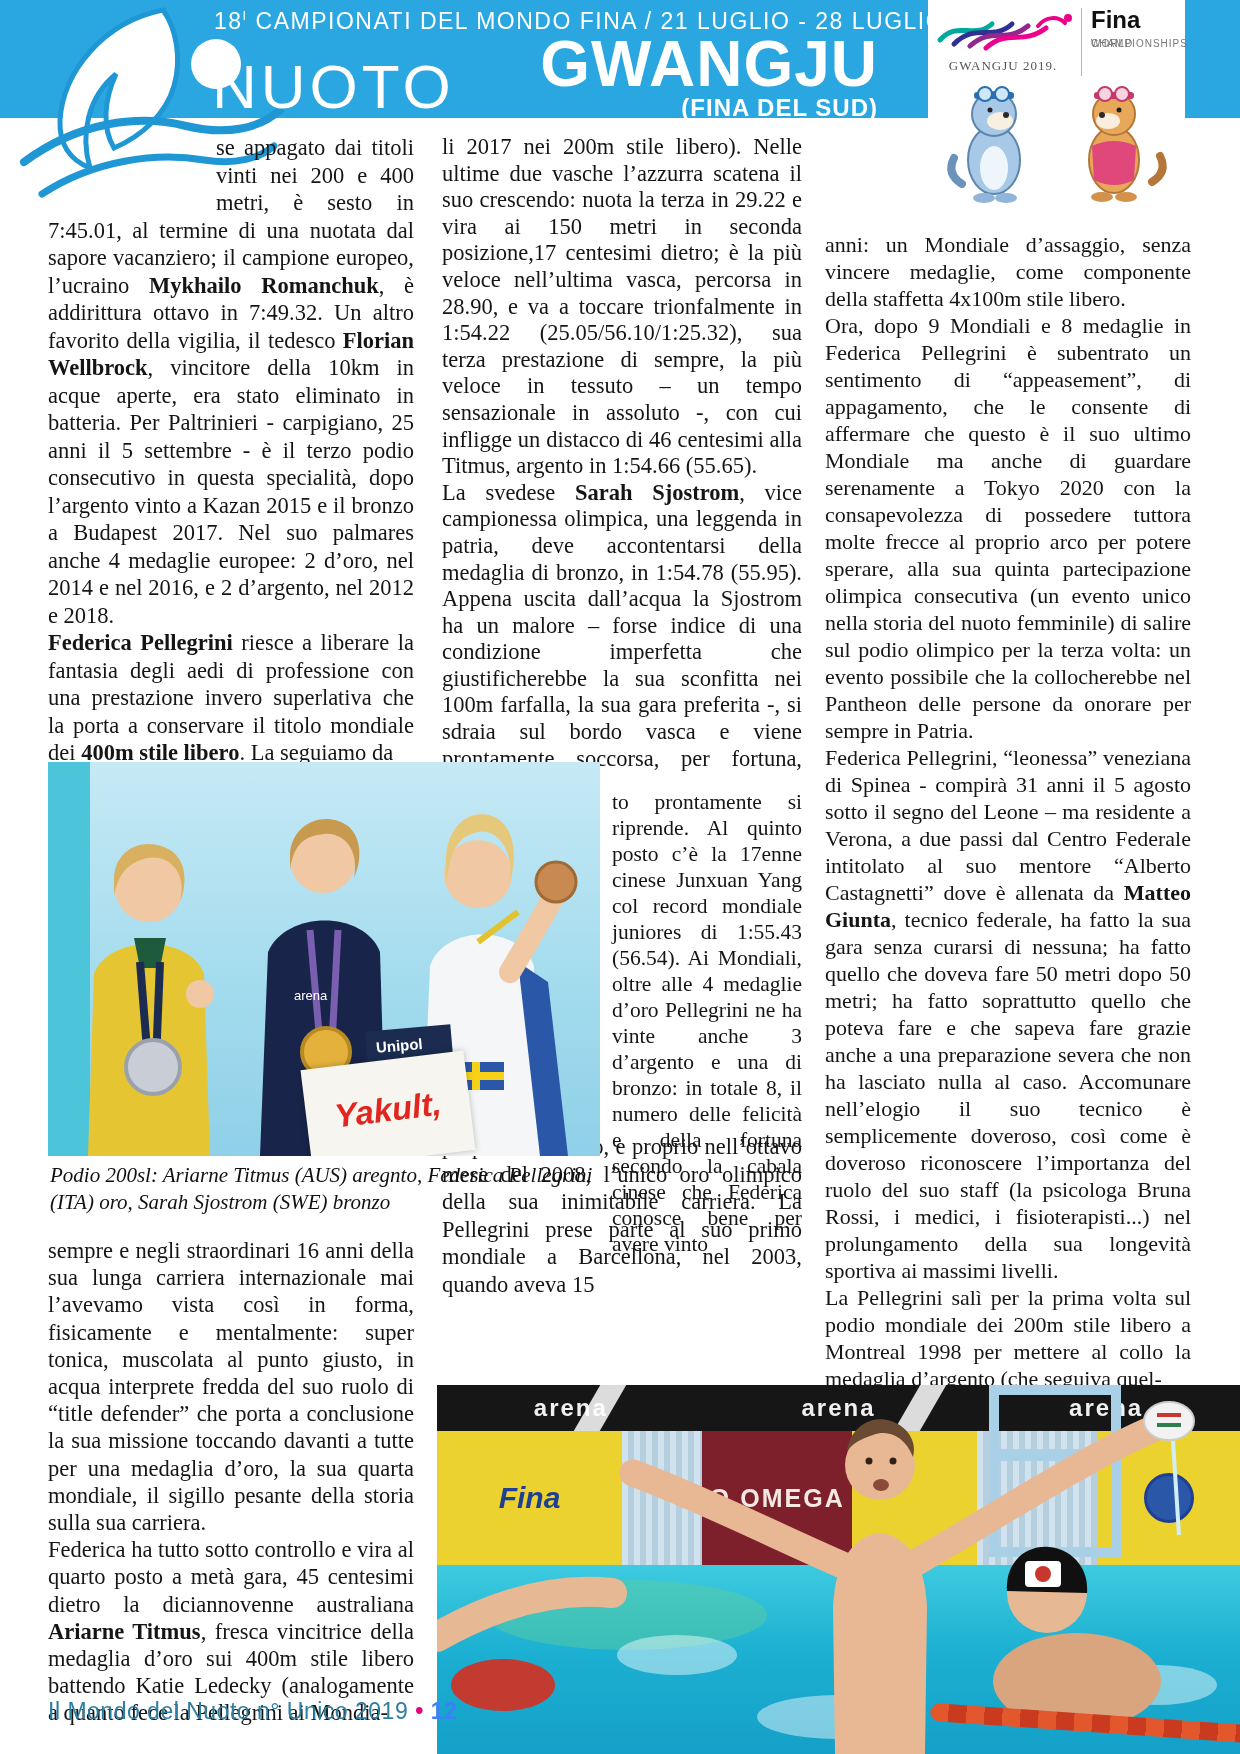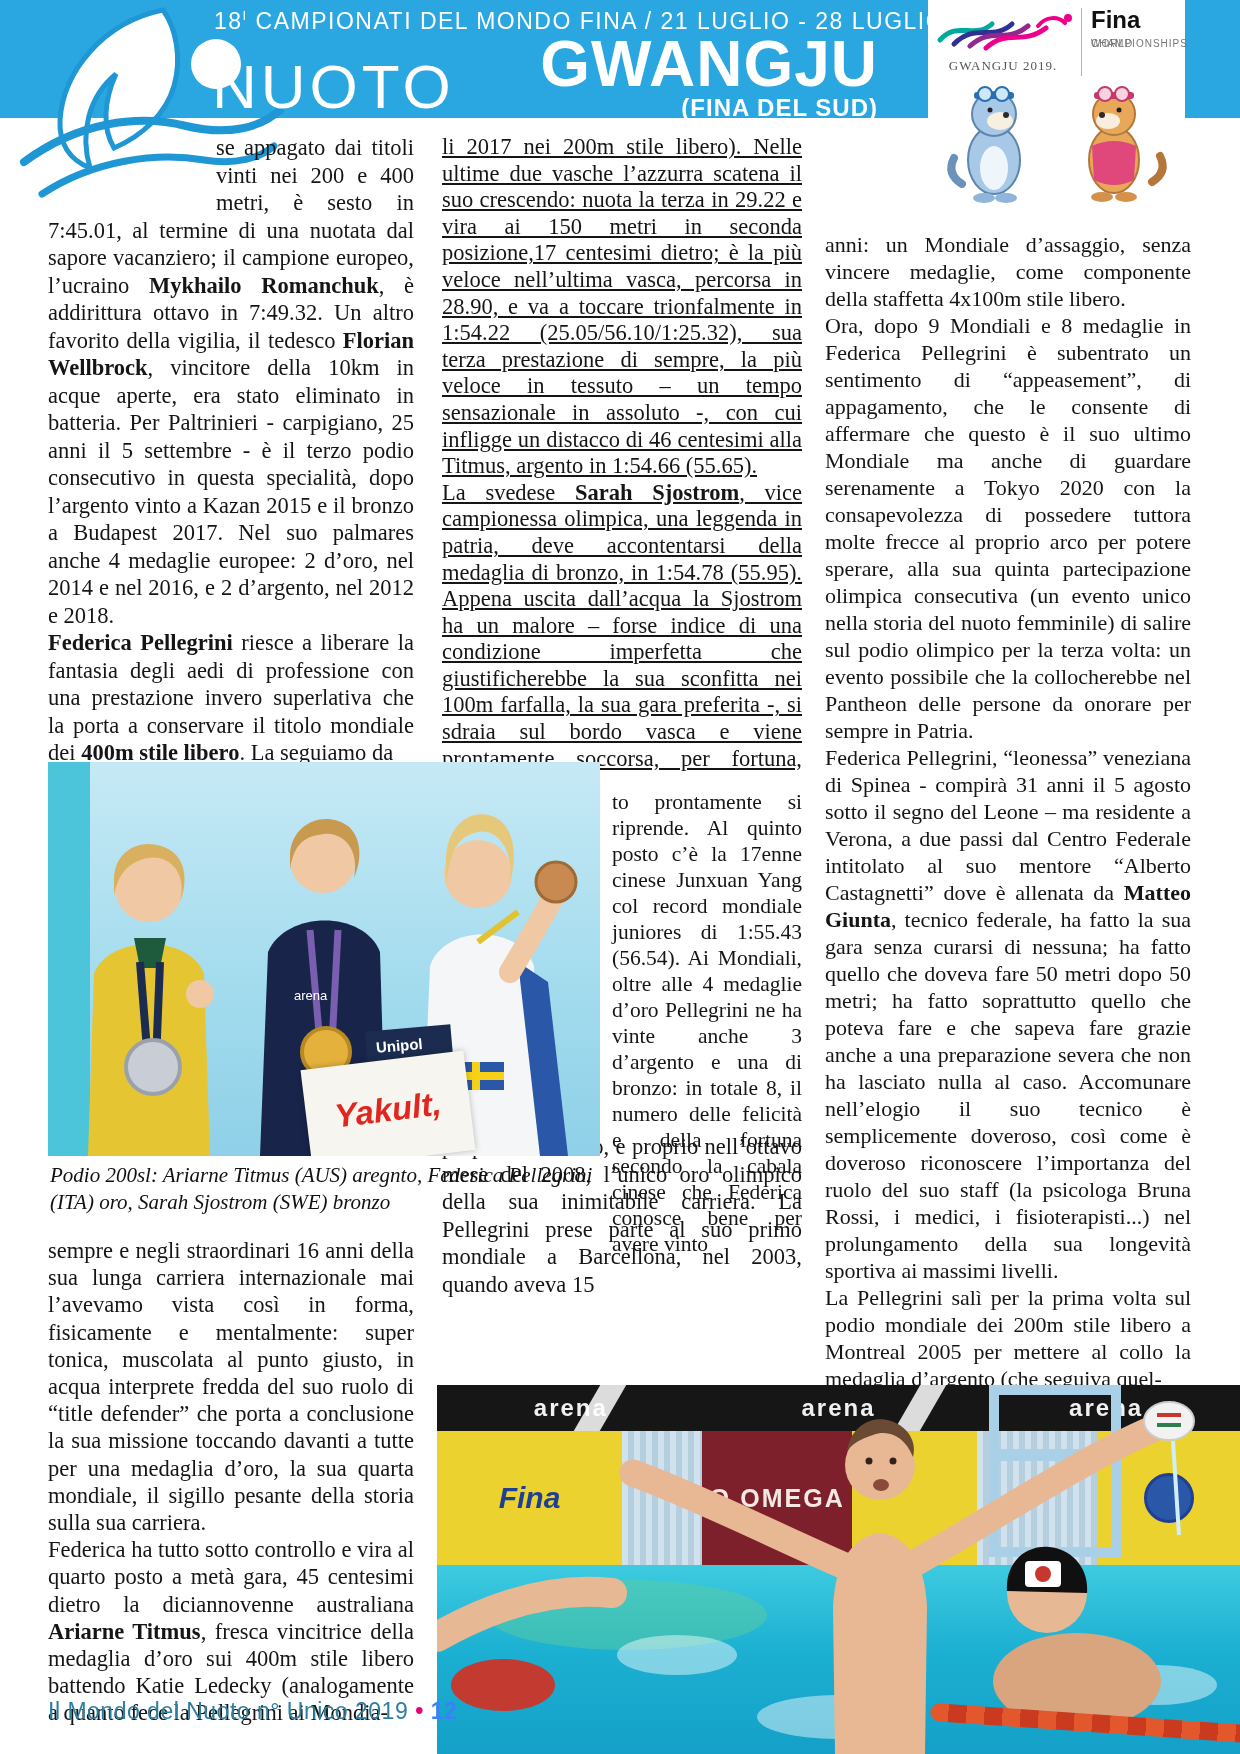--- a/index.html
+++ b/index.html
@@ -30,21 +30,21 @@
              font-size:24px;color:#111;}
   .fina-sub{left:163px;top:38px;font-family:"Liberation Sans",sans-serif;font-size:10px;
             color:#777;letter-spacing:1px;line-height:12px;}
   .mascots-svg{left:10px;top:76px;width:237px;height:128px;}
 
   
   .col{position:absolute;text-align:justify;}
   .col p{margin:0;}
   #col1-top{left:48px;top:134px;width:366px;font-size:22.5px;line-height:27.5px;}
   .logo-spacer{float:left;width:168px;height:58px;}
-  #col2-top{left:442px;top:134px;width:360px;font-size:22.5px;line-height:26.6px;text-decoration:underline;}
+  #col2-top{left:442px;top:134px;width:360px;font-size:22.5px;line-height:26.6px;}
   #col2-narrow{left:612px;top:789px;width:190px;font-size:21.5px;line-height:26px;}
   #col2-resume{left:442px;top:1133px;width:360px;font-size:22.5px;line-height:27.5px;}
   #col1-bottom{left:48px;top:1237px;width:366px;font-size:22.5px;line-height:27.2px;}
   #col3{left:825px;top:231px;width:366px;font-size:22px;line-height:27px;}
 
   .caption{position:absolute;font-style:italic;font-size:21px;line-height:27px;color:#111;}
   #caption-podium{left:50px;top:1162px;width:575px;}
   #caption-milak{left:740px;top:1350px;width:450px;text-align:right;}
 
   .footer{position:absolute;left:48px;top:1698px;font-family:"Liberation Sans",sans-serif;
@@ -188,21 +188,21 @@
 
   <div class="col" id="col1-bottom">
     <p>sempre e negli straordinari 16 anni della sua lunga carriera internazionale mai l’avevamo vista così in forma, fisicamente e mentalmente: super tonica, muscolata al punto giusto, in acqua interprete fredda del suo ruolo di “title defender” che porta a conclusione la sua missione toccando davanti a tutte per una medaglia d’oro, la sua quarta mondiale, il sigillo pesante della storia sulla sua carriera.</p>
     <p>Federica ha tutto sotto controllo e vira al quarto posto a metà gara, 45 centesimi dietro la diciannovenne australiana <b>Ariarne Titmus</b>, fresca vincitrice della medaglia d’oro sui 400m stile libero battendo Katie Ledecky (analogamente a quanto fece la Pellegrini ai Mondia-</p>
   </div>
 
   <div class="col" id="col3">
     <p>anni: un Mondiale d’assaggio, senza vincere medaglie, come componente della staffetta 4x100m stile libero.</p>
     <p>Ora, dopo 9 Mondiali e 8 medaglie in Federica Pellegrini è subentrato un sentimento di “appeasement”, di appagamento, che le consente di affermare che questo è il suo ultimo Mondiale ma anche di guardare serenamente a Tokyo 2020 con la consapevolezza di possedere tuttora molte frecce al proprio arco per potere sperare, alla sua quinta partecipazione olimpica consecutiva (un evento unico nella storia del nuoto femminile) di salire sul podio olimpico per la terza volta: un evento possibile che la collocherebbe nel Pantheon delle persone da onorare per sempre in Patria.</p>
     <p>Federica Pellegrini, “leonessa” veneziana di Spinea - compirà 31 anni il 5 agosto sotto il segno del Leone – ma residente a Verona, a due passi dal Centro Federale intitolato al suo mentore “Alberto Castagnetti” dove è allenata da <b>Matteo Giunta</b>, tecnico federale, ha fatto la sua gara senza curarsi di nessuna; ha fatto quello che doveva fare 50 metri dopo 50 metri; ha fatto soprattutto quello che poteva fare e che sapeva fare grazie anche a una preparazione severa che non ha lasciato nulla al caso. Accomunare nell’elogio il suo tecnico è semplicemente doveroso, così come è doveroso riconoscere l’importanza del ruolo del suo staff (la psicologa Bruna Rossi, i medici, i fisioterapisti...) nel prolungamento della sua longevità sportiva ai massimi livelli.</p>
-    <p>La Pellegrini salì per la prima volta sul podio mondiale dei 200m stile libero a Montreal 2005 per mettere al collo la medaglia d’argento (che seguiva quel-</p>
+    <p>La Pellegrini salì per la prima volta sul podio mondiale dei 200m stile libero a Montreal 1998 per mettere al collo la medaglia d’argento (che seguiva quel-</p>
   </div>
 
   <div id="podium-photo">
     <div class="teal-strip"></div>
     <svg width="552" height="394" viewBox="0 0 552 394">
 
       <g>
         <path d="M40,394 L46,212 C60,172 142,172 156,212 L162,394 Z" fill="#e5c632"></path>
         <path d="M86,176 L118,176 L112,206 L92,206 Z" fill="#1e5b3c"></path>
         <circle cx="101" cy="126" r="34" fill="#f0c9a4"></circle>

